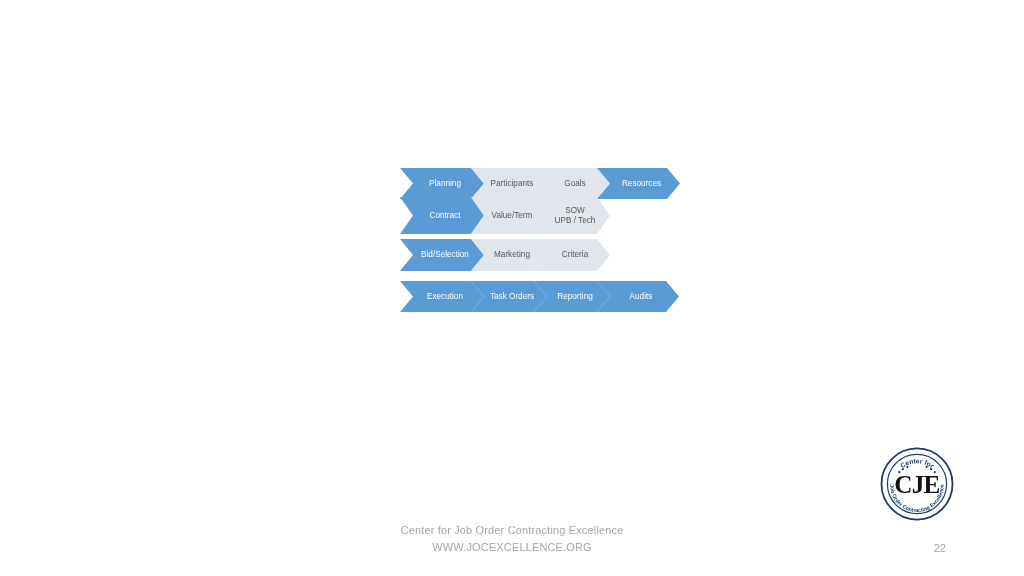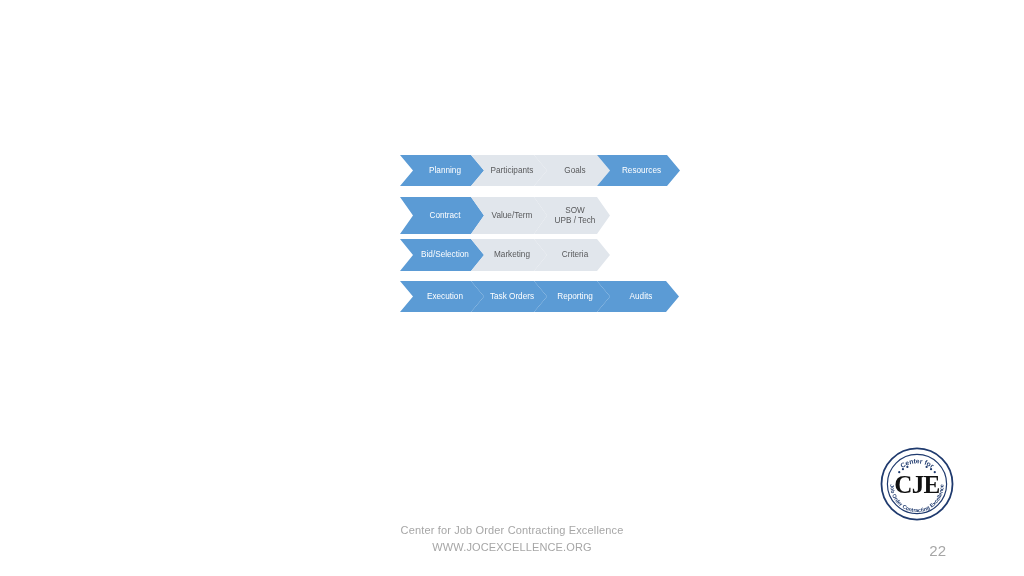--- a/index.html
+++ b/index.html
@@ -64,21 +64,21 @@
     justify-content: center;
   }
 
   .chev-label {
     display: block;
     width: 100%;
     white-space: pre-line;
   }
 
   
-  #row-0 { top: 5px; }
+  #row-0 { top: 18px; }
   #row-1 { top: 47px; }
   #row-2 { top: 89px; }
   #row-3 { top: 131px; }
 
   #row-0 .chev { height: 31px; font-size: 8.2px; }
   #row-1 .chev { height: 37px; font-size: 8.2px; }
   #row-2 .chev { height: 32px; font-size: 8.2px; }
   #row-3 .chev { height: 31px; font-size: 8.2px; }
 
   
@@ -101,21 +101,21 @@
     letter-spacing: .15px;
   }
   #footer-line-1 { top: 0px; }
   #footer-line-2 { top: 17px; }
 
   #page-number {
     position: absolute;
     right: 78px;
     top: 18px;
     color: #a6a6a6;
-    font-size: 15px;
+    font-size: 11px;
   }
 
   
   #logo {
     position: absolute;
     left: 880px;
     top: 447px;
     width: 74px;
     height: 74px;
   }

